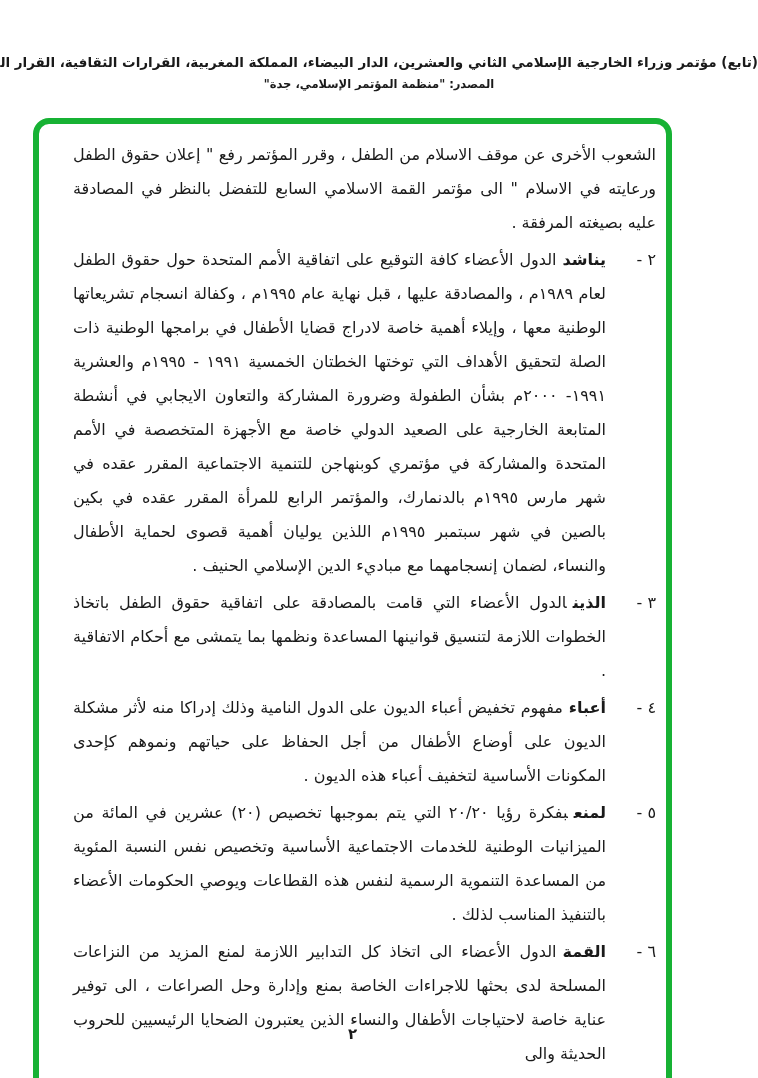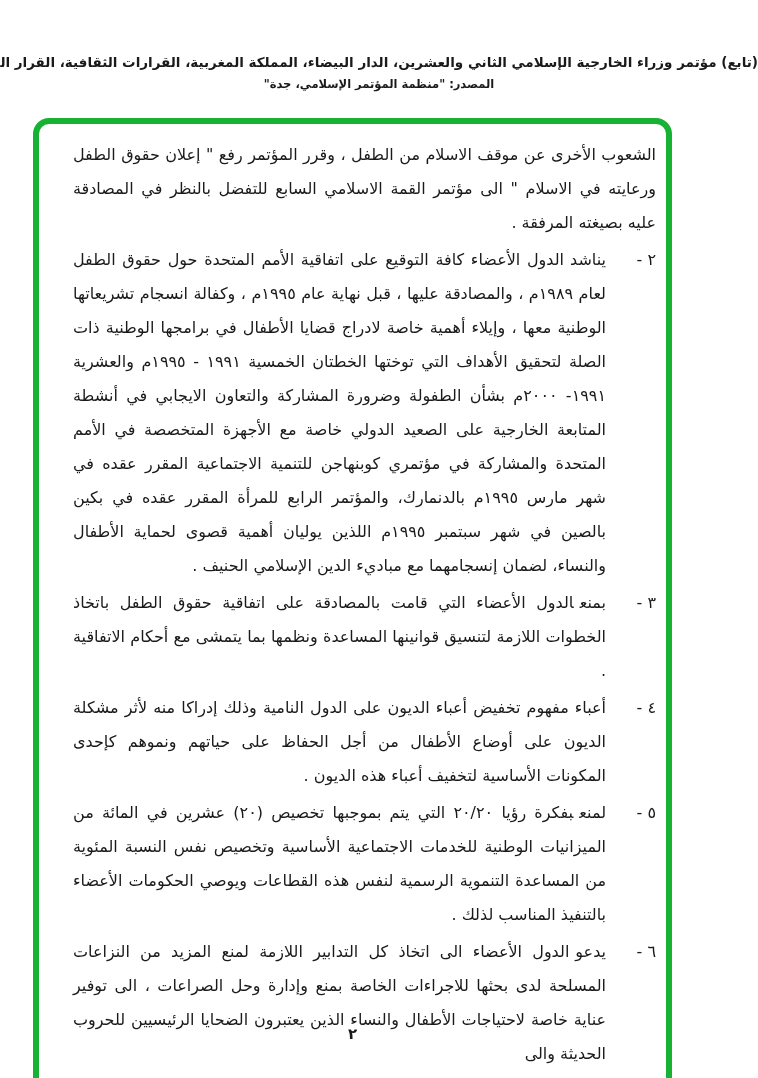--- a/index.html
+++ b/index.html
@@ -54,21 +54,21 @@
     margin-top: 3px;
   }
   .item-num {
     flex: 0 0 50px;
     font-size: 16px;
     line-height: 34px;
     white-space: nowrap;
   }
   .item-text { flex: 1 1 auto; }
   .item-keyword {
-    font-weight: normal;
+    font-weight: bold;
     margin-left: 6px; 
   }
   .page-number {
     position: absolute;
     top: 1025px; left: 33px;
     width: 639px;
     text-align: center;
     font-size: 15px;
     font-weight: bold;
     direction: rtl;
@@ -85,32 +85,32 @@
 <div class="green-box" style="border-color: rgb(23, 178, 52);">
   <p class="intro">الشعوب الأخرى عن موقف الاسلام من الطفل ، وقرر المؤتمر رفع " إعلان حقوق الطفل ورعايته في الاسلام " الى مؤتمر القمة الاسلامي السابع للتفضل بالنظر في المصادقة عليه بصيغته المرفقة .</p>
 
   <div class="item">
     <div class="item-num">٢ -</div>
     <p class="item-text"><b class="item-keyword">يناشد</b><span>الدول الأعضاء كافة التوقيع على اتفاقية الأمم المتحدة حول حقوق الطفل لعام ١٩٨٩م ، والمصادقة عليها ، قبل نهاية عام ١٩٩٥م ، وكفالة انسجام تشريعاتها الوطنية معها ، وإيلاء أهمية خاصة لادراج قضايا الأطفال في برامجها الوطنية ذات الصلة لتحقيق الأهداف التي توختها الخطتان الخمسية ١٩٩١ - ١٩٩٥م والعشرية ١٩٩١- ٢٠٠٠م بشأن الطفولة وضرورة المشاركة والتعاون الايجابي في أنشطة المتابعة الخارجية على الصعيد الدولي خاصة مع الأجهزة المتخصصة في الأمم المتحدة والمشاركة في مؤتمري كوبنهاجن للتنمية الاجتماعية المقرر عقده في شهر مارس ١٩٩٥م بالدنمارك، والمؤتمر الرابع للمرأة المقرر عقده في بكين بالصين في شهر سبتمبر ١٩٩٥م اللذين يوليان أهمية قصوى لحماية الأطفال والنساء، لضمان إنسجامهما مع مباديء الدين الإسلامي الحنيف .</span></p>
   </div>
 
   <div class="item">
     <div class="item-num">٣ -</div>
-    <p class="item-text"><b class="item-keyword">بمنع</b><span>الدول الأعضاء التي قامت بالمصادقة على اتفاقية حقوق الطفل باتخاذ الخطوات اللازمة لتنسيق قوانينها المساعدة ونظمها بما يتمشى مع أحكام الاتفاقية .</span></p>
+    <p class="item-text"><b class="item-keyword">الذين</b><span>الدول الأعضاء التي قامت بالمصادقة على اتفاقية حقوق الطفل باتخاذ الخطوات اللازمة لتنسيق قوانينها المساعدة ونظمها بما يتمشى مع أحكام الاتفاقية .</span></p>
   </div>
 
   <div class="item">
     <div class="item-num">٤ -</div>
     <p class="item-text"><b class="item-keyword">أعباء</b><span>مفهوم تخفيض أعباء الديون على الدول النامية وذلك إدراكا منه لأثر مشكلة الديون على أوضاع الأطفال من أجل الحفاظ على حياتهم ونموهم كإحدى المكونات الأساسية لتخفيف أعباء هذه الديون .</span></p>
   </div>
 
   <div class="item">
     <div class="item-num">٥ -</div>
     <p class="item-text"><b class="item-keyword">لمنع</b><span>بفكرة رؤيا ٢٠/٢٠ التي يتم بموجبها تخصيص (٢٠) عشرين في المائة من الميزانيات الوطنية للخدمات الاجتماعية الأساسية وتخصيص نفس النسبة المئوية من المساعدة التنموية الرسمية لنفس هذه القطاعات ويوصي الحكومات الأعضاء بالتنفيذ المناسب لذلك .</span></p>
   </div>
 
   <div class="item">
     <div class="item-num">٦ -</div>
-    <p class="item-text"><b class="item-keyword">يدعو</b><span>الدول الأعضاء الى اتخاذ كل التدابير اللازمة لمنع المزيد من النزاعات المسلحة لدى بحثها للاجراءات الخاصة بمنع وإدارة وحل الصراعات ، الى توفير عناية خاصة لاحتياجات الأطفال والنساء الذين يعتبرون الضحايا الرئيسيين للحروب الحديثة والى</span></p>
+    <p class="item-text"><b class="item-keyword">القمة</b><span>الدول الأعضاء الى اتخاذ كل التدابير اللازمة لمنع المزيد من النزاعات المسلحة لدى بحثها للاجراءات الخاصة بمنع وإدارة وحل الصراعات ، الى توفير عناية خاصة لاحتياجات الأطفال والنساء الذين يعتبرون الضحايا الرئيسيين للحروب الحديثة والى</span></p>
   </div>
 </div>
 
 <div class="page-number">٢</div>
 
 </body></html>

